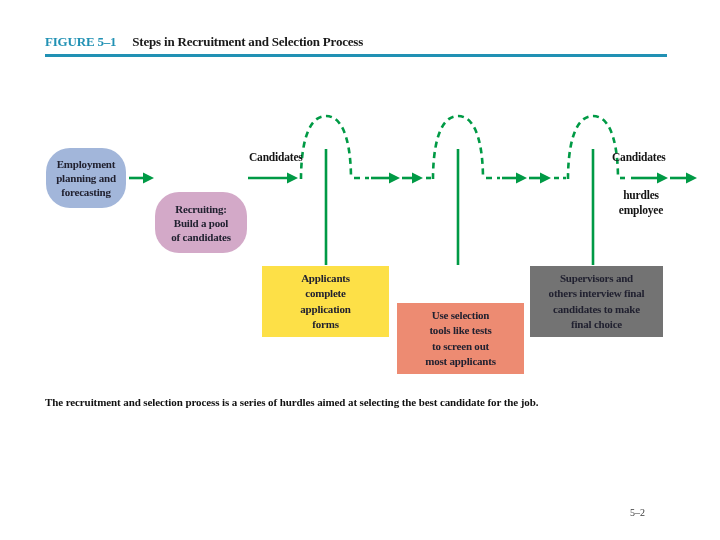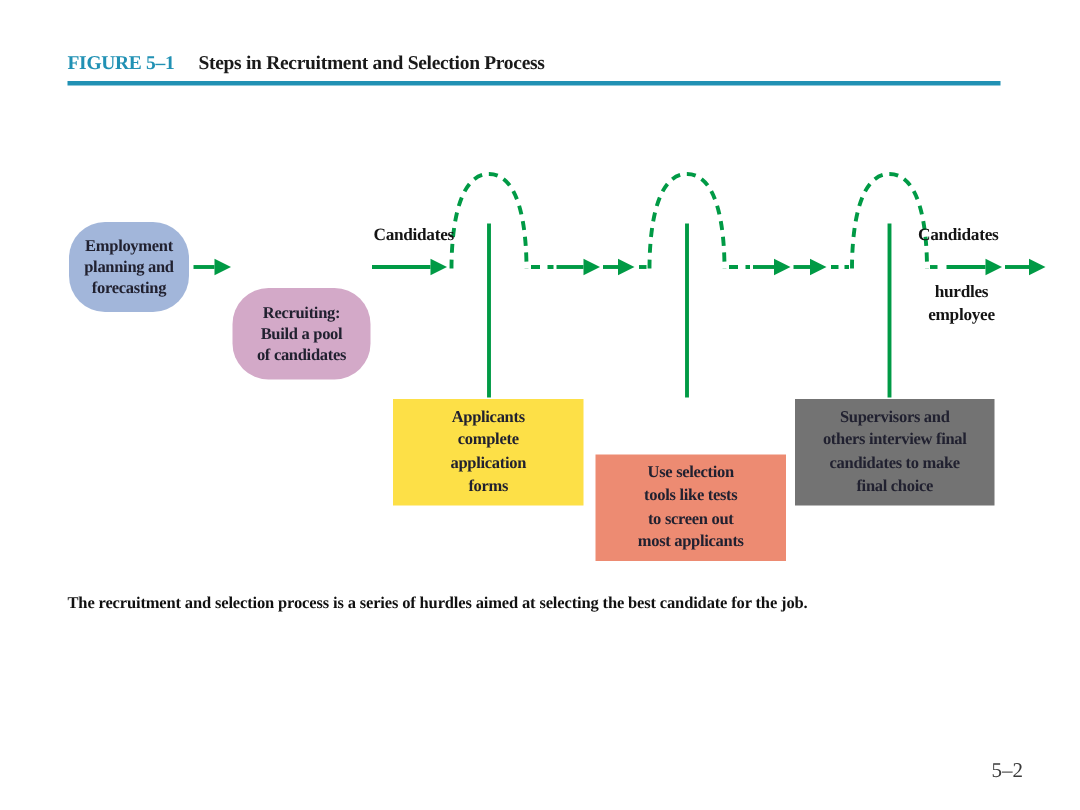--- a/index.html
+++ b/index.html
@@ -97,23 +97,23 @@
     top: 396px;
     width: 648px;
     margin: 0;
     font-size: 11px;
     font-weight: bold;
     color: #111111;
     letter-spacing: -0.1px;
   }
   .page-number {
     position: absolute;
-    left: 661px;
+    left: 630px;
     top: 507px;
-    font-size: 14px;
+    font-size: 10px;
     color: #3a3a3a;
   }
 </style>
 </head>
 <body>
 
 <div class="slide">
 
   <div class="title-row">
     <span class="fig-label">FIGURE 5–1</span><span class="fig-title">Steps in Recruitment and Selection Process</span>

